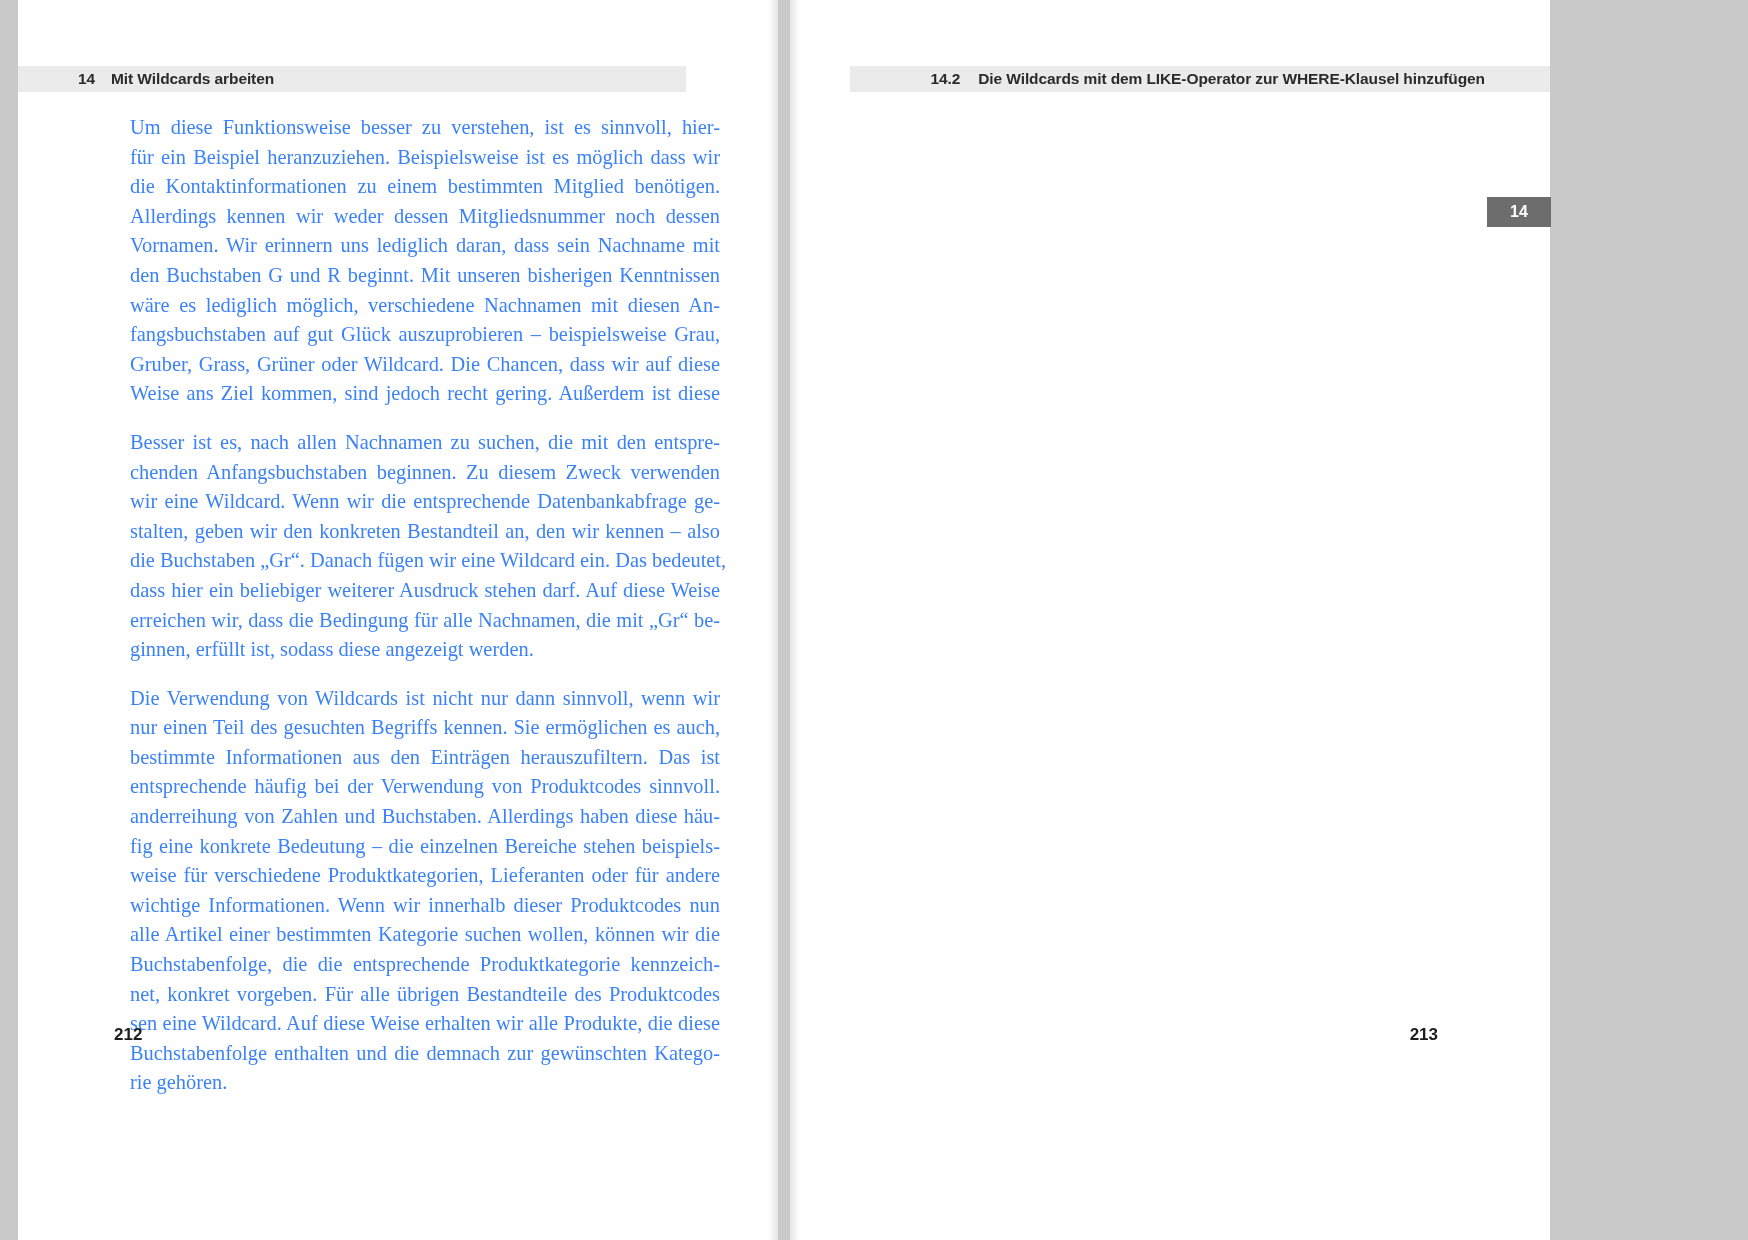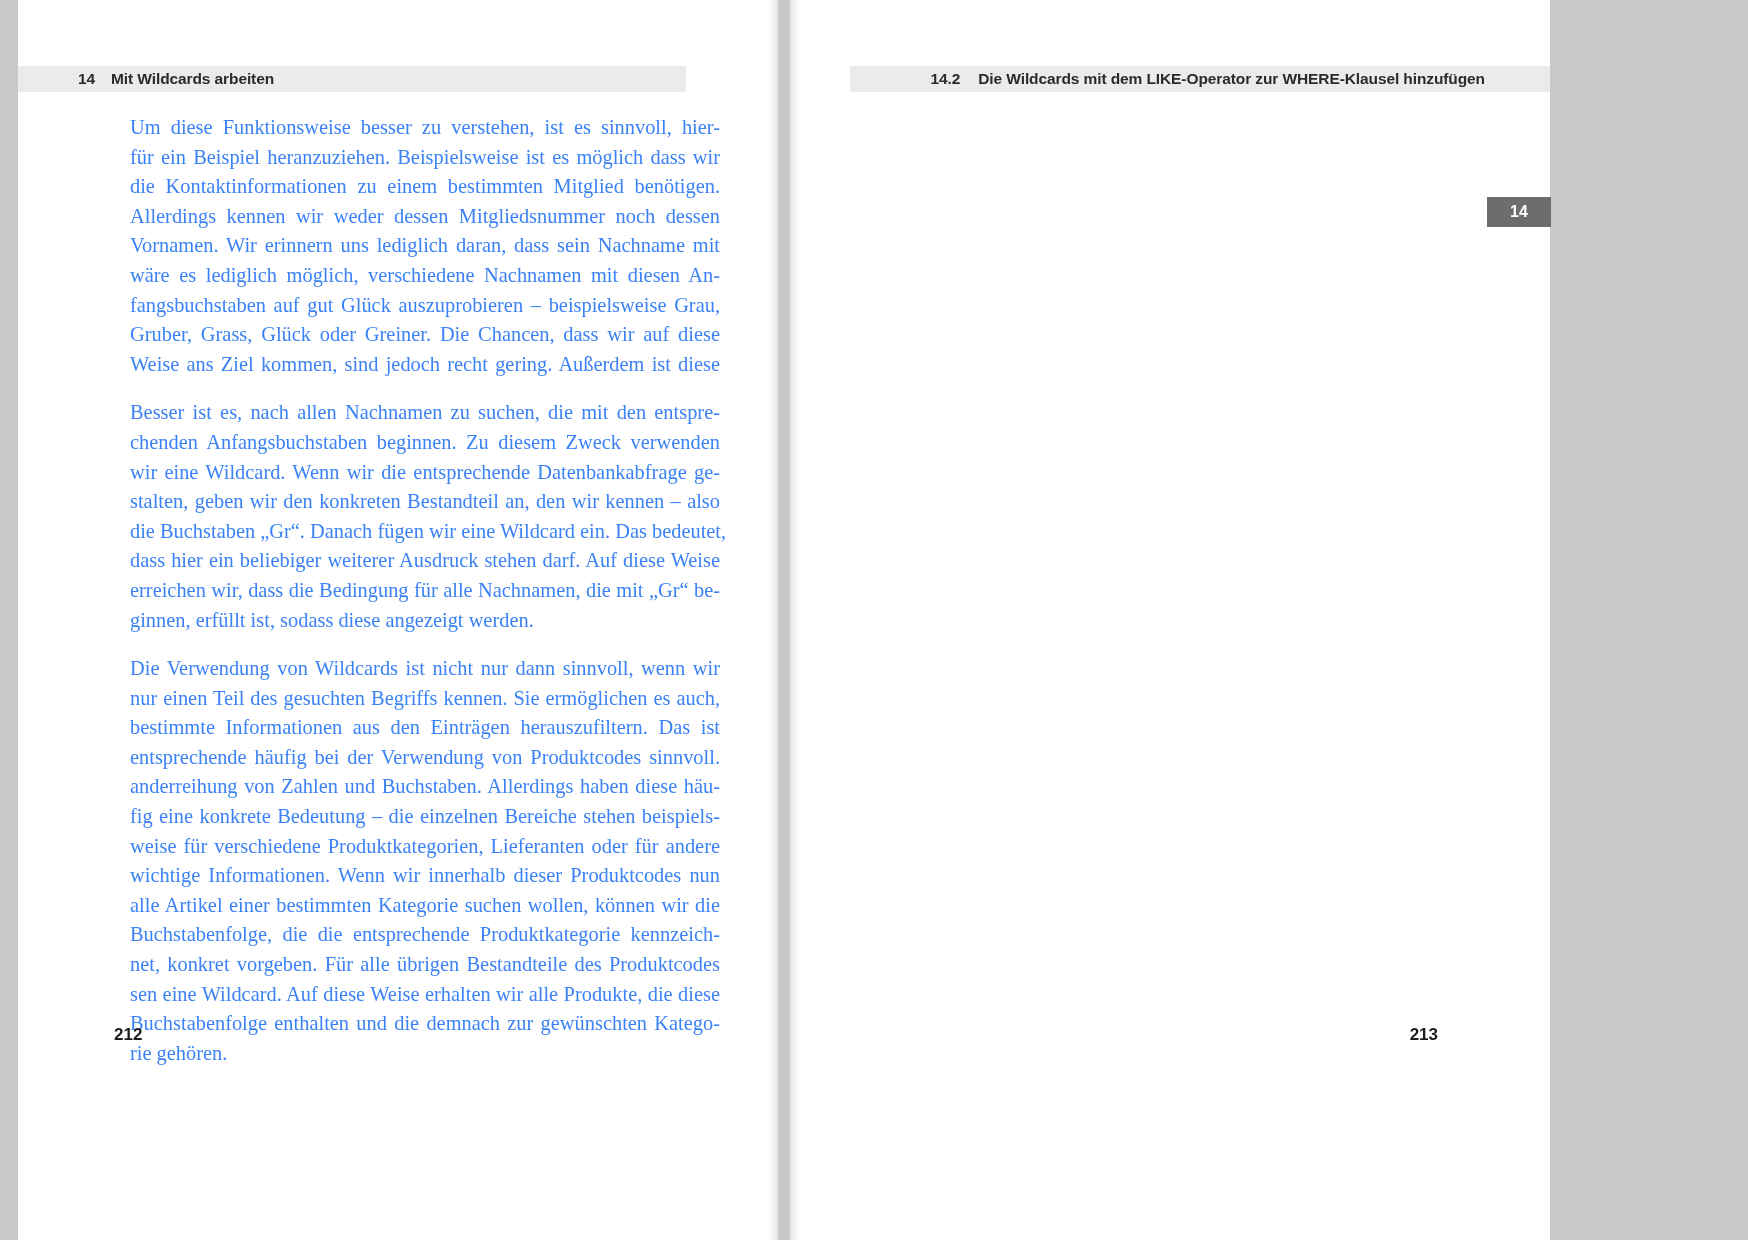--- a/index.html
+++ b/index.html
@@ -143,23 +143,24 @@
     </div>
 
     <div class="col col-left">
 
       <p>
         <span class="ln">Um diese Funktionsweise besser zu verstehen, ist es sinnvoll, hier-</span>
         <span class="ln">für ein Beispiel heranzuziehen. Beispielsweise ist es möglich dass wir</span>
         <span class="ln">die Kontaktinformationen zu einem bestimmten Mitglied benötigen.</span>
         <span class="ln">Allerdings kennen wir weder dessen Mitgliedsnummer noch dessen</span>
         <span class="ln">Vornamen. Wir erinnern uns lediglich daran, dass sein Nachname mit</span>
+        <span class="ln">den Buchstaben G und R beginnt. Mit unseren bisherigen Kenntnissen</span>
         <span class="ln">wäre es lediglich möglich, verschiedene Nachnamen mit diesen An-</span>
         <span class="ln">fangsbuchstaben auf gut Glück auszuprobieren – beispielsweise Grau,</span>
-        <span class="ln">Gruber, Grass, Glück oder Greiner. Die Chancen, dass wir auf diese</span>
+        <span class="ln">Gruber, Grass, Grüner oder Wildcard. Die Chancen, dass wir auf diese</span>
         <span class="ln">Weise ans Ziel kommen, sind jedoch recht gering. Außerdem ist diese</span>
       </p>
 
       <p>
         <span class="ln">Besser ist es, nach allen Nachnamen zu suchen, die mit den entspre-</span>
         <span class="ln">chenden Anfangsbuchstaben beginnen. Zu diesem Zweck verwenden</span>
         <span class="ln">wir eine Wildcard. Wenn wir die entsprechende Datenbankabfrage ge-</span>
         <span class="ln">stalten, geben wir den konkreten Bestandteil an, den wir kennen – also</span>
         <span class="ln">die Buchstaben „Gr“. Danach fügen wir eine Wildcard ein. Das bedeutet,</span>
         <span class="ln">dass hier ein beliebiger weiterer Ausdruck stehen darf. Auf diese Weise</span>

